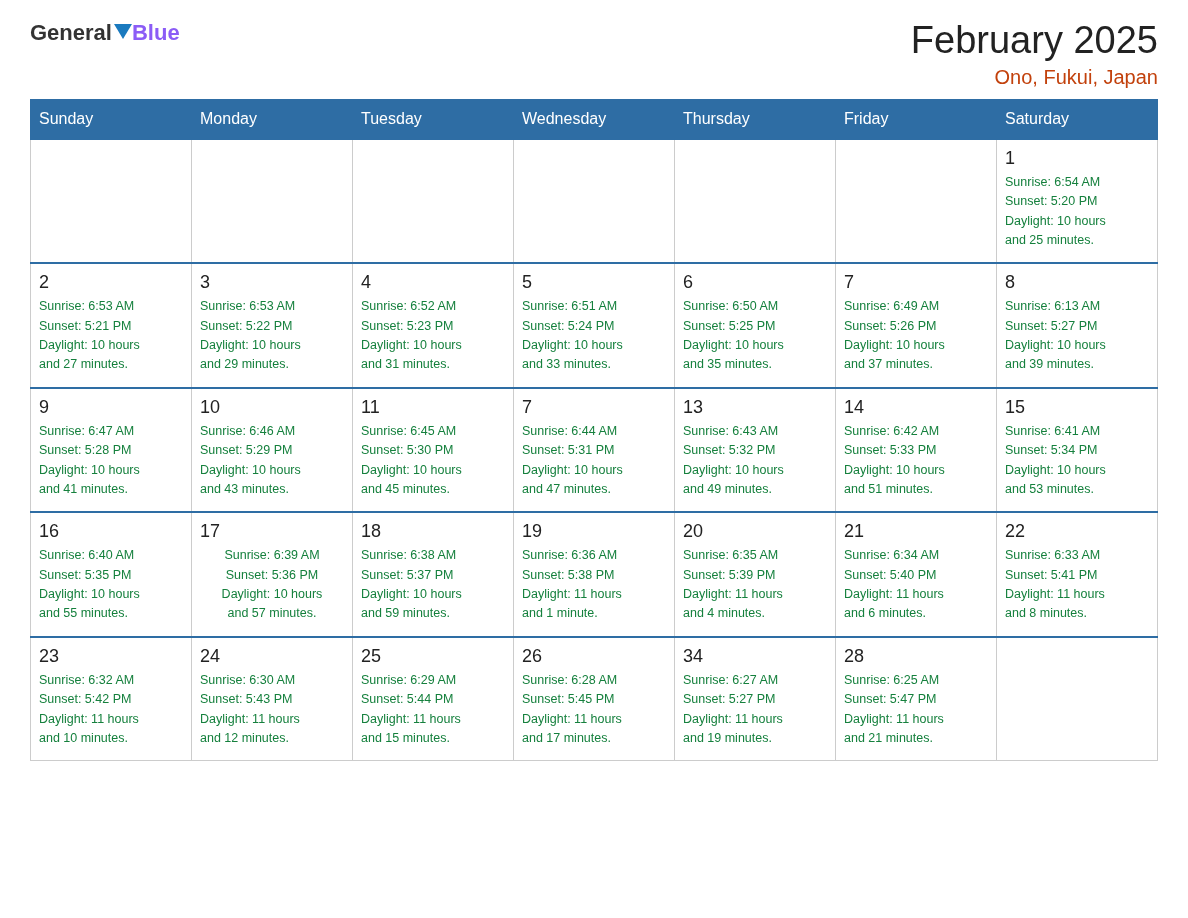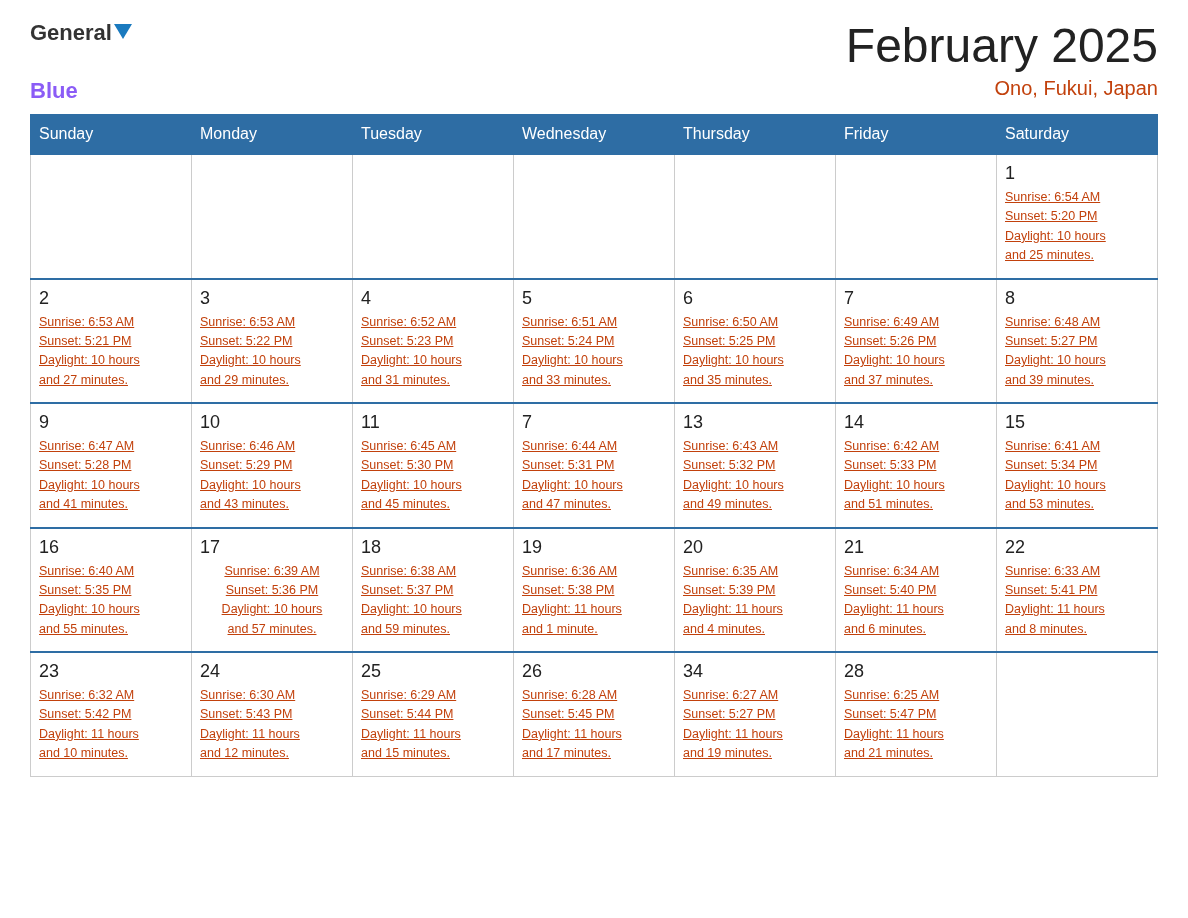--- a/index.html
+++ b/index.html
@@ -23,21 +23,21 @@
     }
     .logo-text-blue {
       font-size: 22px;
       font-weight: bold;
       color: #8b5cf6;
     }
     .title-section {
       text-align: right;
     }
     .month-title {
-      font-size: 48px;
+      font-size: 38px;
       font-weight: normal;
       color: #222;
       line-height: 1.1;
     }
     .location {
       font-size: 20px;
       color: #c2410c;
       margin-top: 4px;
     }
     .calendar {
@@ -72,32 +72,30 @@
     }
     .day-number {
       font-size: 18px;
       font-weight: normal;
       color: #222;
       display: block;
       margin-bottom: 4px;
     }
     .day-info {
       font-size: 12.5px;
-      color: #c2410c;
+      color: #15803d;
       line-height: 1.55;
-      text-decoration: underline;
     }
     .empty-cell {
       background: #f9f9f9;
     }
     .logo-wrapper {
       display: flex;
-      flex-direction: column;
+      flex-direction: row;
       align-items: flex-start;
-      gap: 32px;
     }
     .logo-line1 {
       display: flex;
       align-items: center;
     }
     .logo-triangle {
       display: inline-block;
       width: 0;
       height: 0;
       border-left: 9px solid transparent;
@@ -191,21 +189,21 @@
         </td>
         <td>
           <span class="day-number">7</span>
           <div class="day-info" style="white-space: pre-line;">Sunrise: 6:49 AM
 Sunset: 5:26 PM
 Daylight: 10 hours
 and 37 minutes.</div>
         </td>
         <td>
           <span class="day-number">8</span>
-          <div class="day-info" style="white-space: pre-line;">Sunrise: 6:48 AM
+          <div class="day-info" style="white-space: pre-line;">Sunrise: 6:13 AM
 Sunset: 5:27 PM
 Daylight: 10 hours
 and 39 minutes.</div>
         </td>
       </tr>
       <tr>
         <td>
           <span class="day-number">9</span>
           <div class="day-info" style="white-space: pre-line;">Sunrise: 6:47 AM
 Sunset: 5:28 PM

